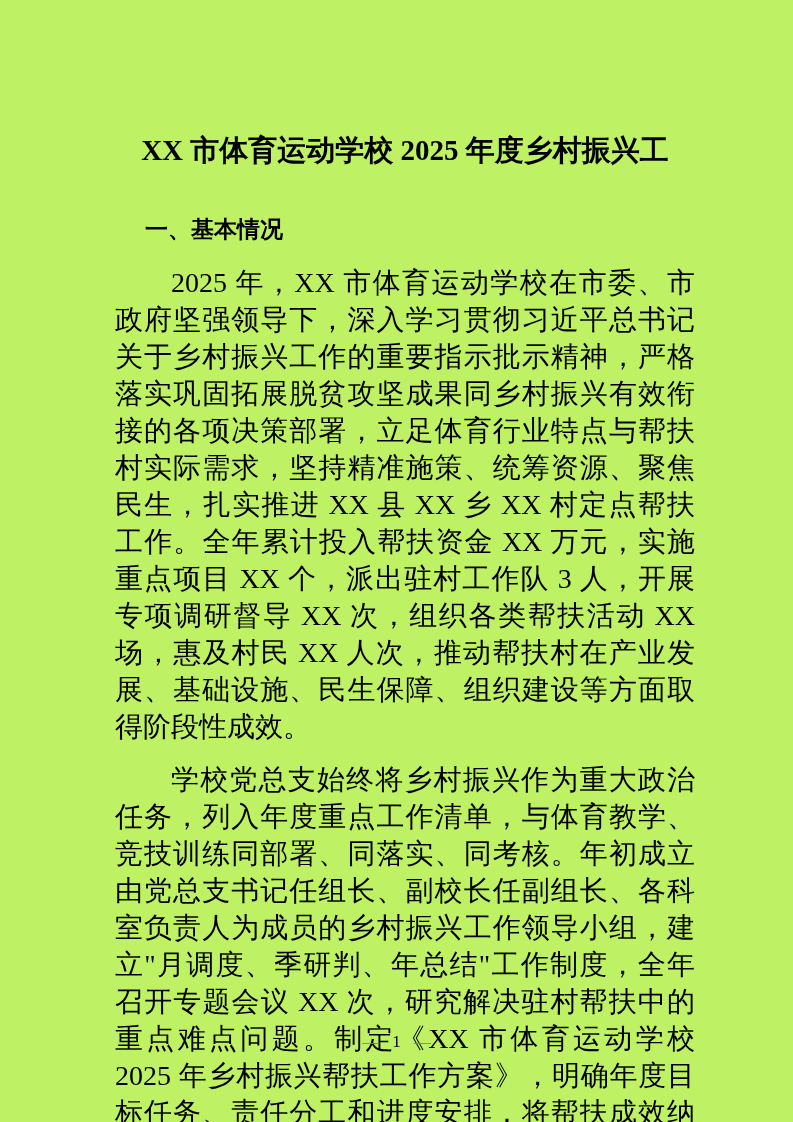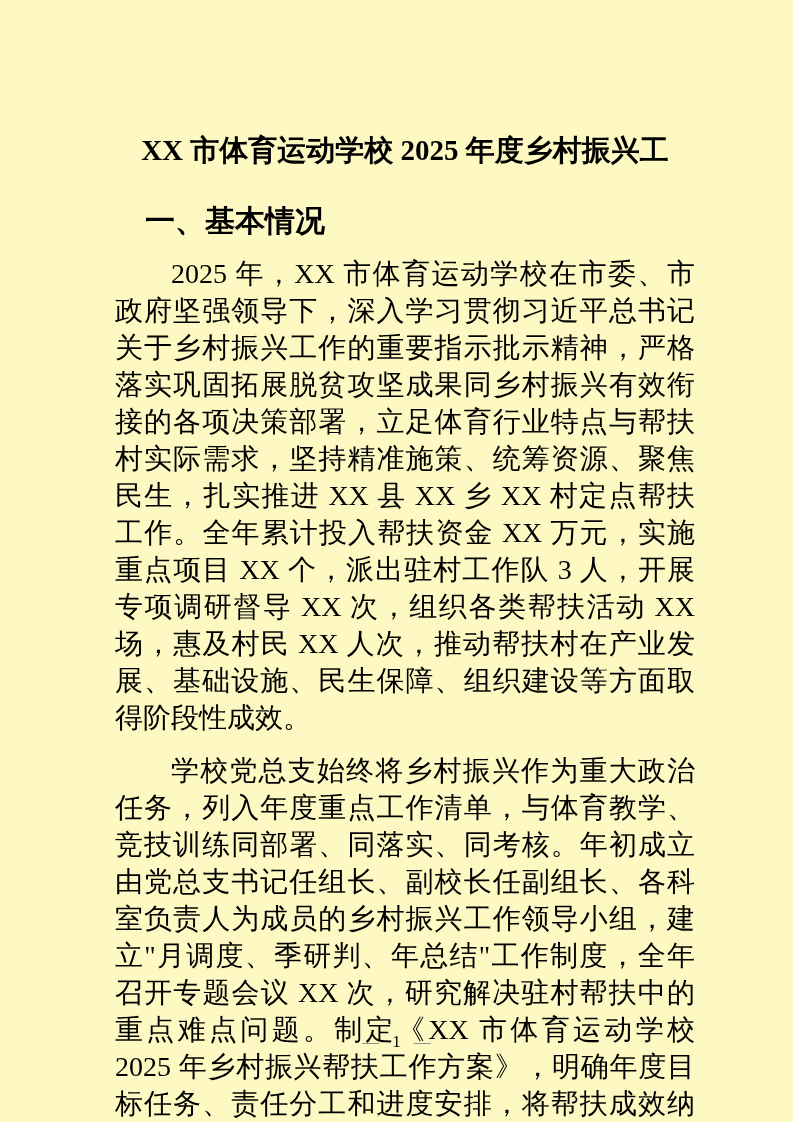--- a/index.html
+++ b/index.html
@@ -5,40 +5,40 @@
   html, body {
     margin: 0;
     padding: 0;
     background: #ffffff;
   }
   .page {
     position: relative;
     width: 793px;
     height: 1122px;
     margin: 0 auto;
-    background: #fef9c3;
+    background: #bef264;
     color: #000000;
     font-family: "Liberation Serif", serif;
     overflow: hidden;
   }
   .content {
     margin-left: 99px;
     margin-right: 82px; 
   }
   .doc-title {
     padding-top: 108px;
     font-size: 29px;
     line-height: 46px;
     font-weight: bold;
     text-align: center;
     font-family: "Liberation Serif", serif;
   }
   .heading-1 {
-    margin-top: 29px;
-    font-size: 30px;
+    margin-top: 38px;
+    font-size: 23px;
     line-height: 37px;
     font-weight: bold;
     font-family: "Liberation Sans", sans-serif; 
     padding-left: 46px; 
   }
   .body-para {
     margin: 16px;
     font-size: 28px;
     line-height: 37px;
     text-align: justify;

